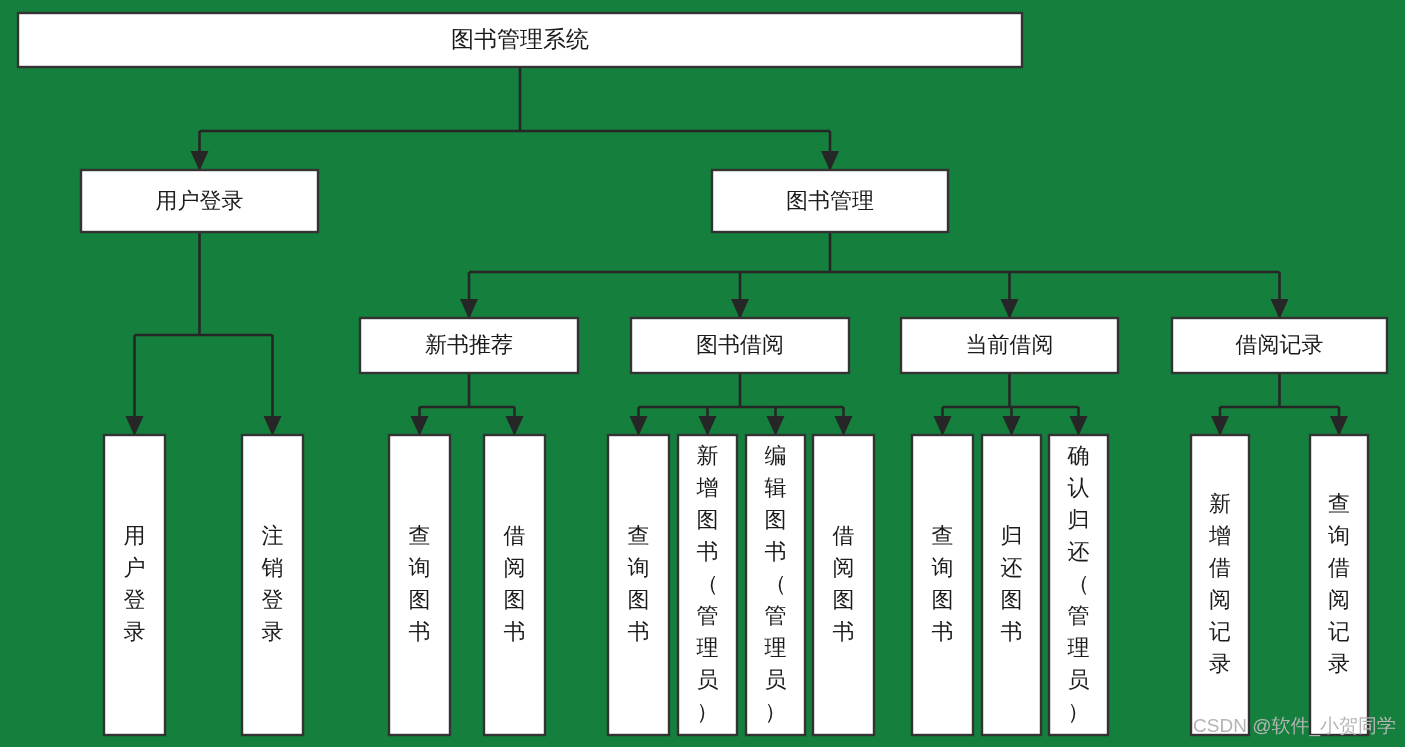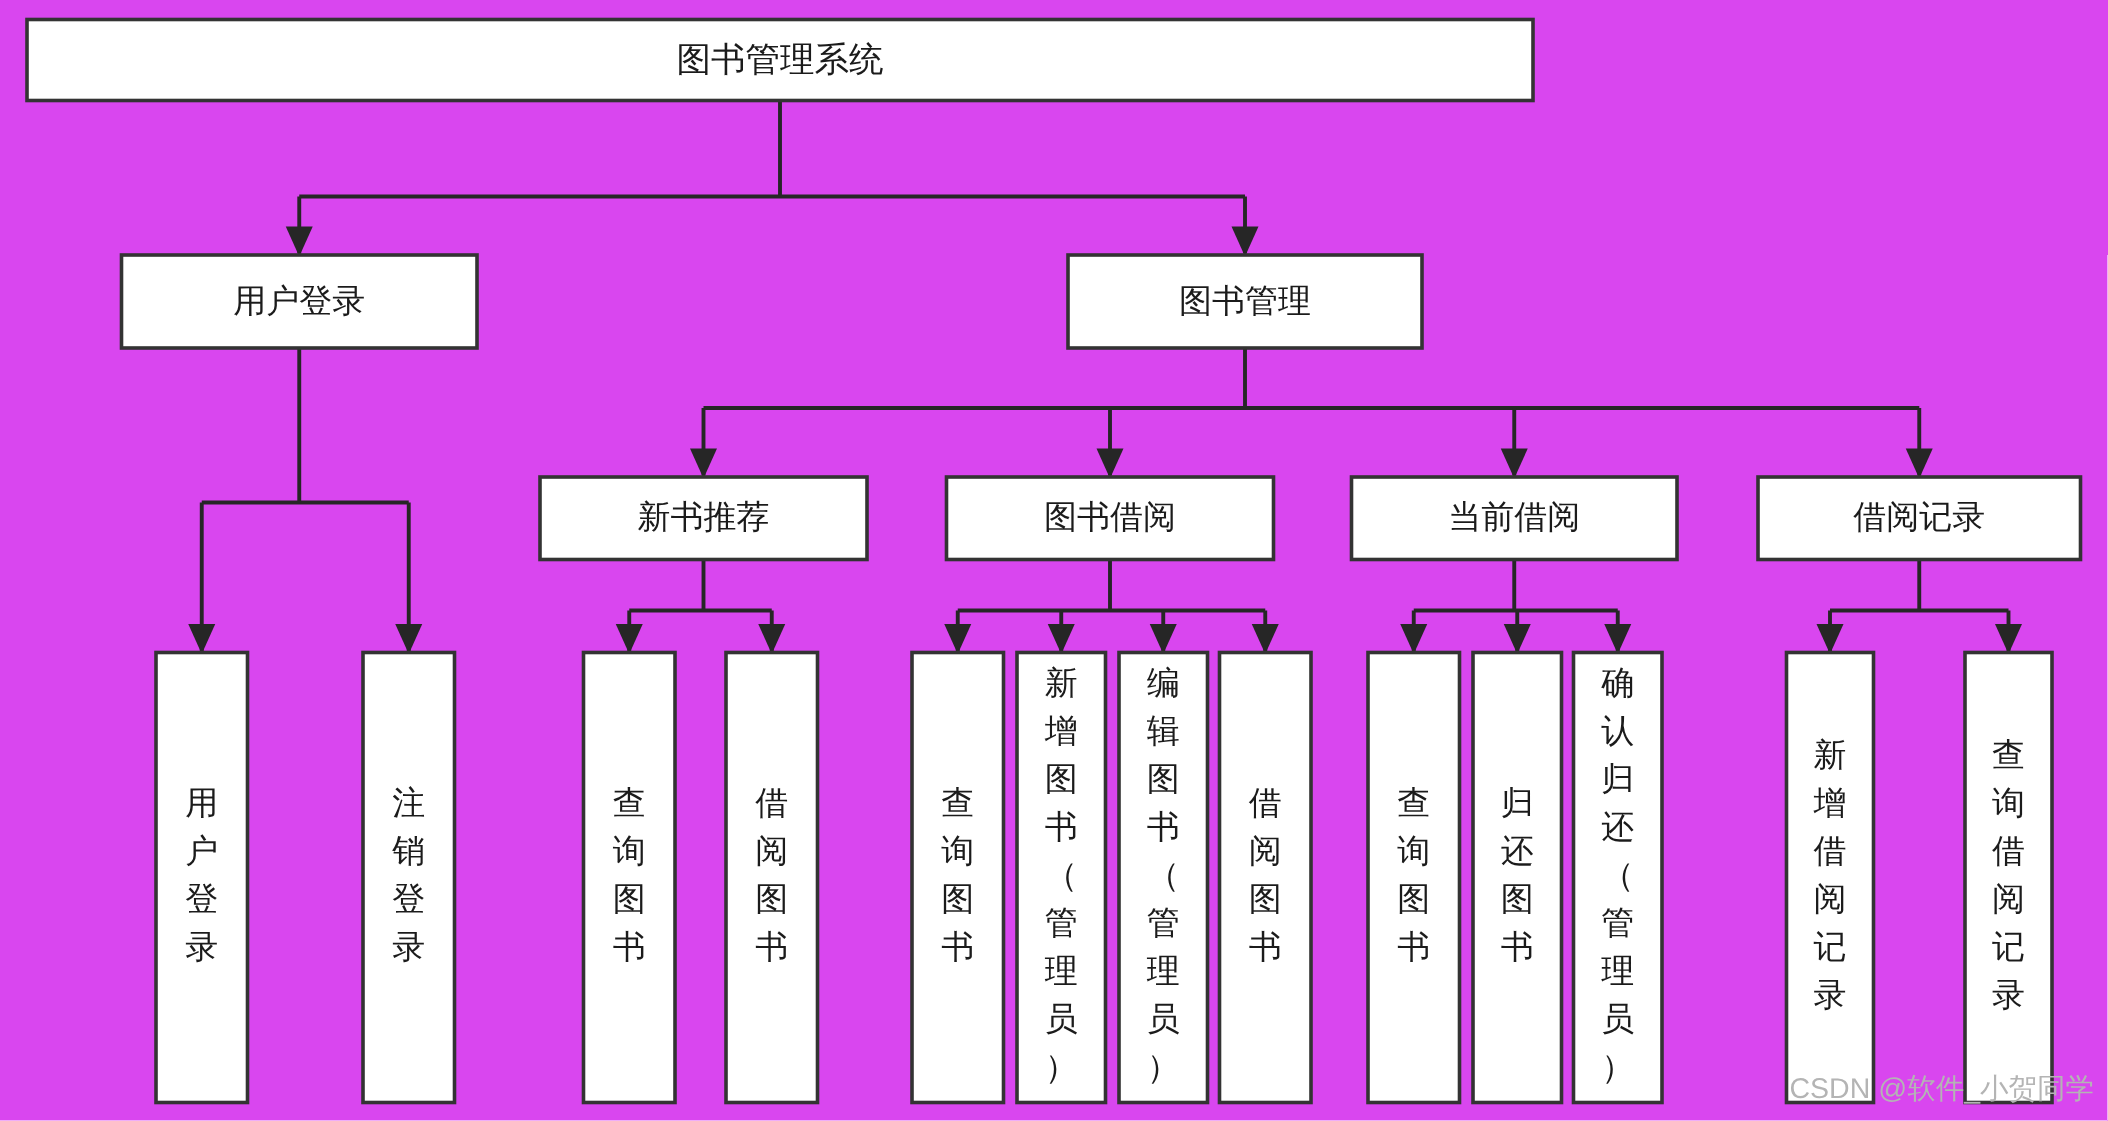--- a/index.html
+++ b/index.html
@@ -7,21 +7,21 @@
     padding: 0;
     background: #ffffff;
   }
   body {
     font-family: "Liberation Sans", "DejaVu Sans", sans-serif;
   }
   #diagram-root {
     position: relative;
     width: 1405px;
     height: 747px;
-    background: #d946ef;
+    background: #15803d;
     overflow: hidden;
   }
   svg.diagram-canvas {
     position: absolute;
     left: 0;
     top: 0;
     width: 1405px;
     height: 747px;
     display: block;
   }

